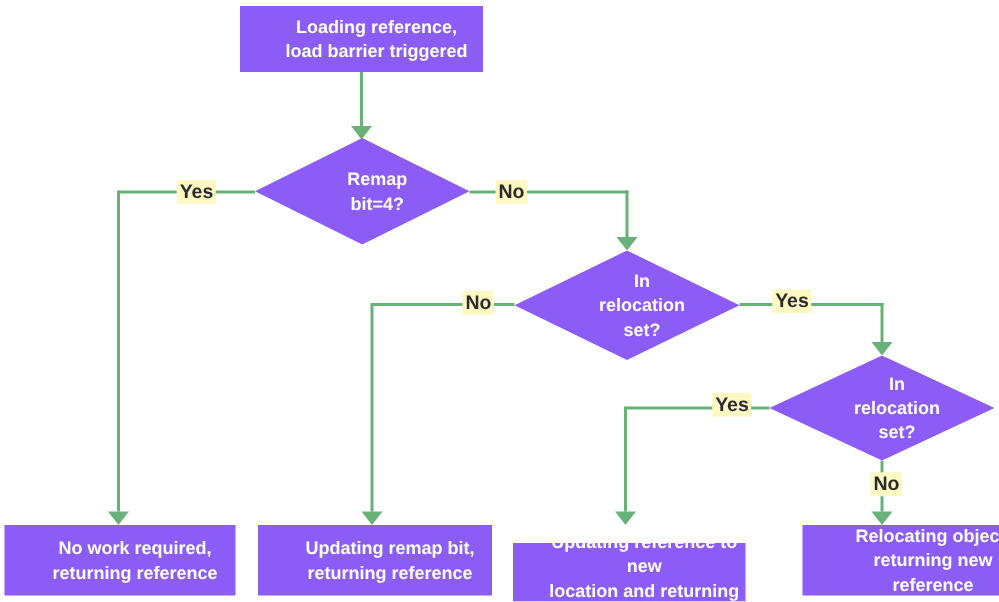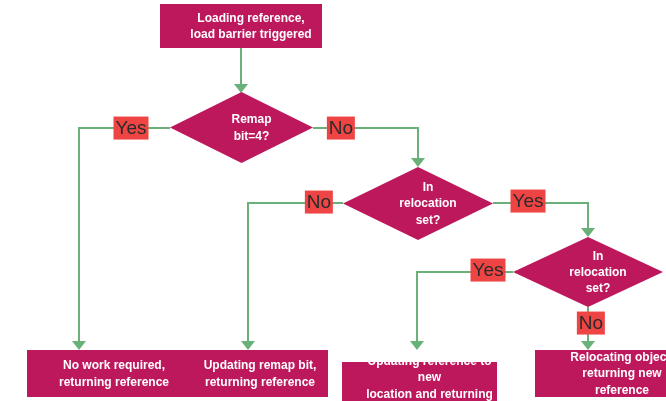--- a/index.html
+++ b/index.html
@@ -6,21 +6,21 @@
   #canvas {
     position: relative;
     width: 666px;
     height: 401px;
     background: #ffffff;
     font-family: "Liberation Sans", sans-serif;
     overflow: hidden;
   }
   .node {
     position: absolute;
-    background: #be185d;
+    background: #8b5cf6;
     color: #ffffff;
     font-weight: bold;
     font-size: 12px;
     line-height: 1.35;
     display: flex;
     align-items: center;
     justify-content: center;
     text-align: center;
     white-space: pre-line;
     box-sizing: border-box;
@@ -38,26 +38,27 @@
   .arrow-down {
     position: absolute;
     width: 0; height: 0;
     border-left: 7px solid transparent;
     border-right: 7px solid transparent;
     border-top: 9px solid #69b179;
   }
   .edge-label {
     position: absolute;
     transform: translate(-50%, -50%);
-    background: #ef4444;
+    background: #fef9c3;
     color: #2b2b2b;
-    font-size: 19px;
+    font-size: 13px;
     line-height: 1.1;
     padding: 1px 2px;
     white-space: nowrap;
+    font-weight: bold;
   }
 </style>
 </head>
 <body>
 
 <div id="canvas">
 
   <div class="v-line" style="left:240px; top:47px;  height:40px;"></div>
   <div class="arrow-down" style="left:234px; top:84px;"></div>
 
@@ -91,21 +92,21 @@
 bit=4?</div>
 
   <div class="node diamond" style="left:343px; top:167px; width:150px; height:73px;">In
 relocation
 set?</div>
 
   <div class="node diamond" style="left:513px; top:237px; width:150px; height:70px;">In
 relocation
 set?</div>
 
-  <div class="node" style="left:3px; top:350px; width:154px; height:47px;margin-left:24px;">No work required,
+  <div class="node" style="left:3px; top:350px; width:154px; height:47px;">No work required,
 returning reference</div>
 
   <div class="node" style="left:172px; top:350px; width:156px; height:47px;">Updating remap bit,
 returning reference</div>
 
   <div class="node" style="left:342px; top:362px; width:155px; height:47px;">Updating reference to new
 location and returning it</div>
 
   <div class="node" style="left:511px; top:350px; width:154px; height:47px;margin-left:24px;">Relocating object,
 returning new reference</div>

